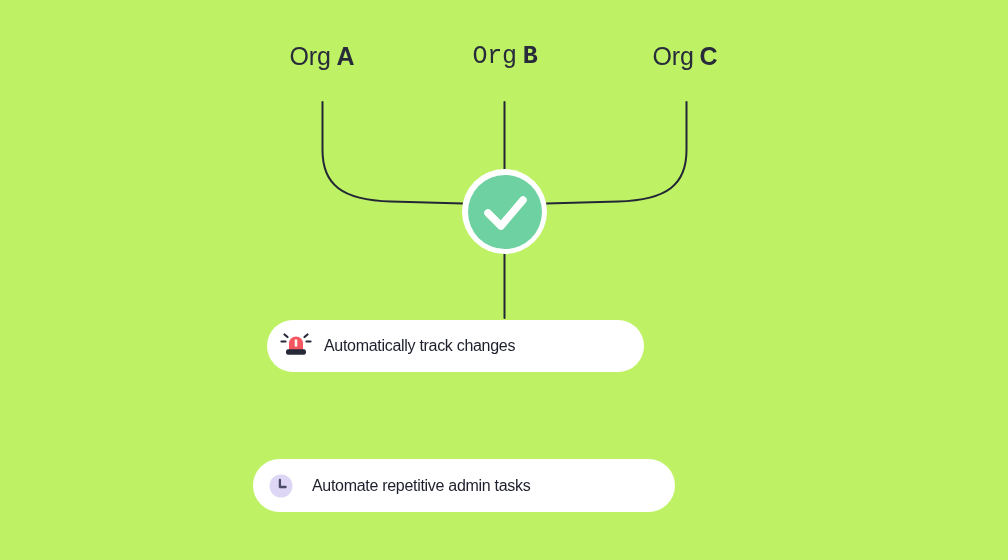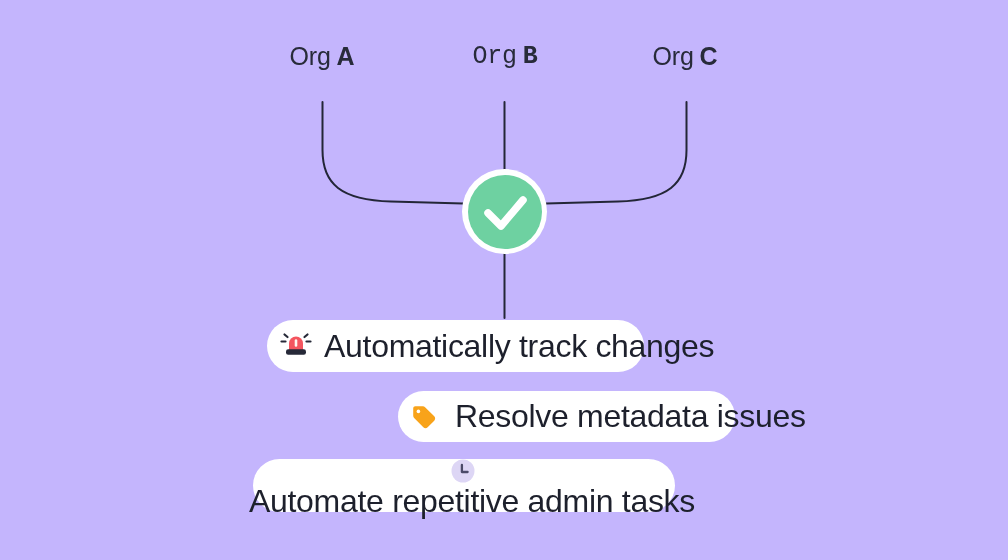--- a/index.html
+++ b/index.html
@@ -4,21 +4,21 @@
 <style>
   html, body {
     margin: 0;
     padding: 0;
     background: #000000;
   }
   .stage {
     position: relative;
     width: 1008px;
     height: 560px;
-    background: #c4b5fd;
+    background: #bef264;
     overflow: hidden;
     font-family: "Liberation Sans", "DejaVu Sans", sans-serif;
   }
 
   
   .lines-svg {
     position: absolute;
     left: 0;
     top: 0;
   }
@@ -64,30 +64,30 @@
 
   
   .pill {
     position: absolute;
     background: #ffffff;
     border-radius: 27px;
     display: flex;
     align-items: center;
     box-sizing: border-box;
     color: #1d202c;
-    font-size: 32px;
+    font-size: 16px;
     letter-spacing: -0.3px;
     white-space: nowrap;
   }
   .pill .pill-label { flex: 0 0 auto; }
   .pill-1 { left: 267px; top: 320px; width: 377px; height: 52px; padding-left: 13px; }
   .pill-1 .pill-icon { margin-right: 12px; }
   .pill-2 { left: 398px; top: 391px; width: 337px; height: 51px; padding-left: 12px; }
   .pill-2 .pill-icon { margin-right: 17px; }
-  .pill-3 { left: 253px; top: 459px; width: 422px; height: 53px; padding-left: 16px; flex-direction: column; }
+  .pill-3 { left: 253px; top: 459px; width: 422px; height: 53px; padding-left: 16px; }
   .pill-3 .pill-icon { margin-right: 19px; }
   .pill-icon { display: flex; align-items: center; justify-content: center; }
 </style>
 </head>
 <body>
 
 <div class="stage">
 
   <svg class="lines-svg" width="1008" height="560" viewBox="0 0 1008 560" aria-hidden="true">
     <g stroke="#232637" stroke-width="2" fill="none" stroke-linecap="round">
@@ -126,29 +126,20 @@
           <path d="M30.5 9.5 L26.5 9.5"></path>
         </g>
         <path d="M9 11.5 a7 7 0 0 1 14 0 V18 H9 Z" fill="#f4555f"></path>
         <path d="M16 8.5 V13.5" stroke="#fff5ef" stroke-width="2.6" stroke-linecap="round"></path>
         <rect x="6" y="17.2" width="20" height="5.6" rx="2.2" fill="#262938"></rect>
       </svg>
     </span>
     <span class="pill-label">Automatically track changes</span>
   </div>
 
-  <div class="pill pill-2">
-    <span class="pill-icon">
-      <svg width="28" height="28" viewBox="0 0 28 28" aria-hidden="true">
-        <path d="M5.3 3.2 h7.5 c.85 0 1.65.33 2.25.93 l9.2 9.2 c1.2 1.2 1.2 3.1 0 4.3 l-6.6 6.6 c-1.2 1.2-3.1 1.2-4.3 0 l-9.2-9.2 c-.6-.6-.93-1.4-.93-2.25 V5.3 c0-1.16.94-2.1 2.08-2.1 Z" fill="#f8a31a"></path>
-        <circle cx="8.4" cy="8.4" r="1.8" fill="#ffffff"></circle>
-      </svg>
-    </span>
-    <span class="pill-label">Resolve metadata issues</span>
-  </div>
 
   <div class="pill pill-3">
     <span class="pill-icon">
       <svg width="24" height="24" viewBox="0 0 24 24" aria-hidden="true">
         <circle cx="12" cy="12" r="11.5" fill="#ddd6f5"></circle>
         <path d="M10.9 6 V13 H16.6" stroke="#4b4a68" stroke-width="2.3" fill="none" stroke-linecap="round" stroke-linejoin="round"></path>
       </svg>
     </span>
     <span class="pill-label">Automate repetitive admin tasks</span>
   </div>

